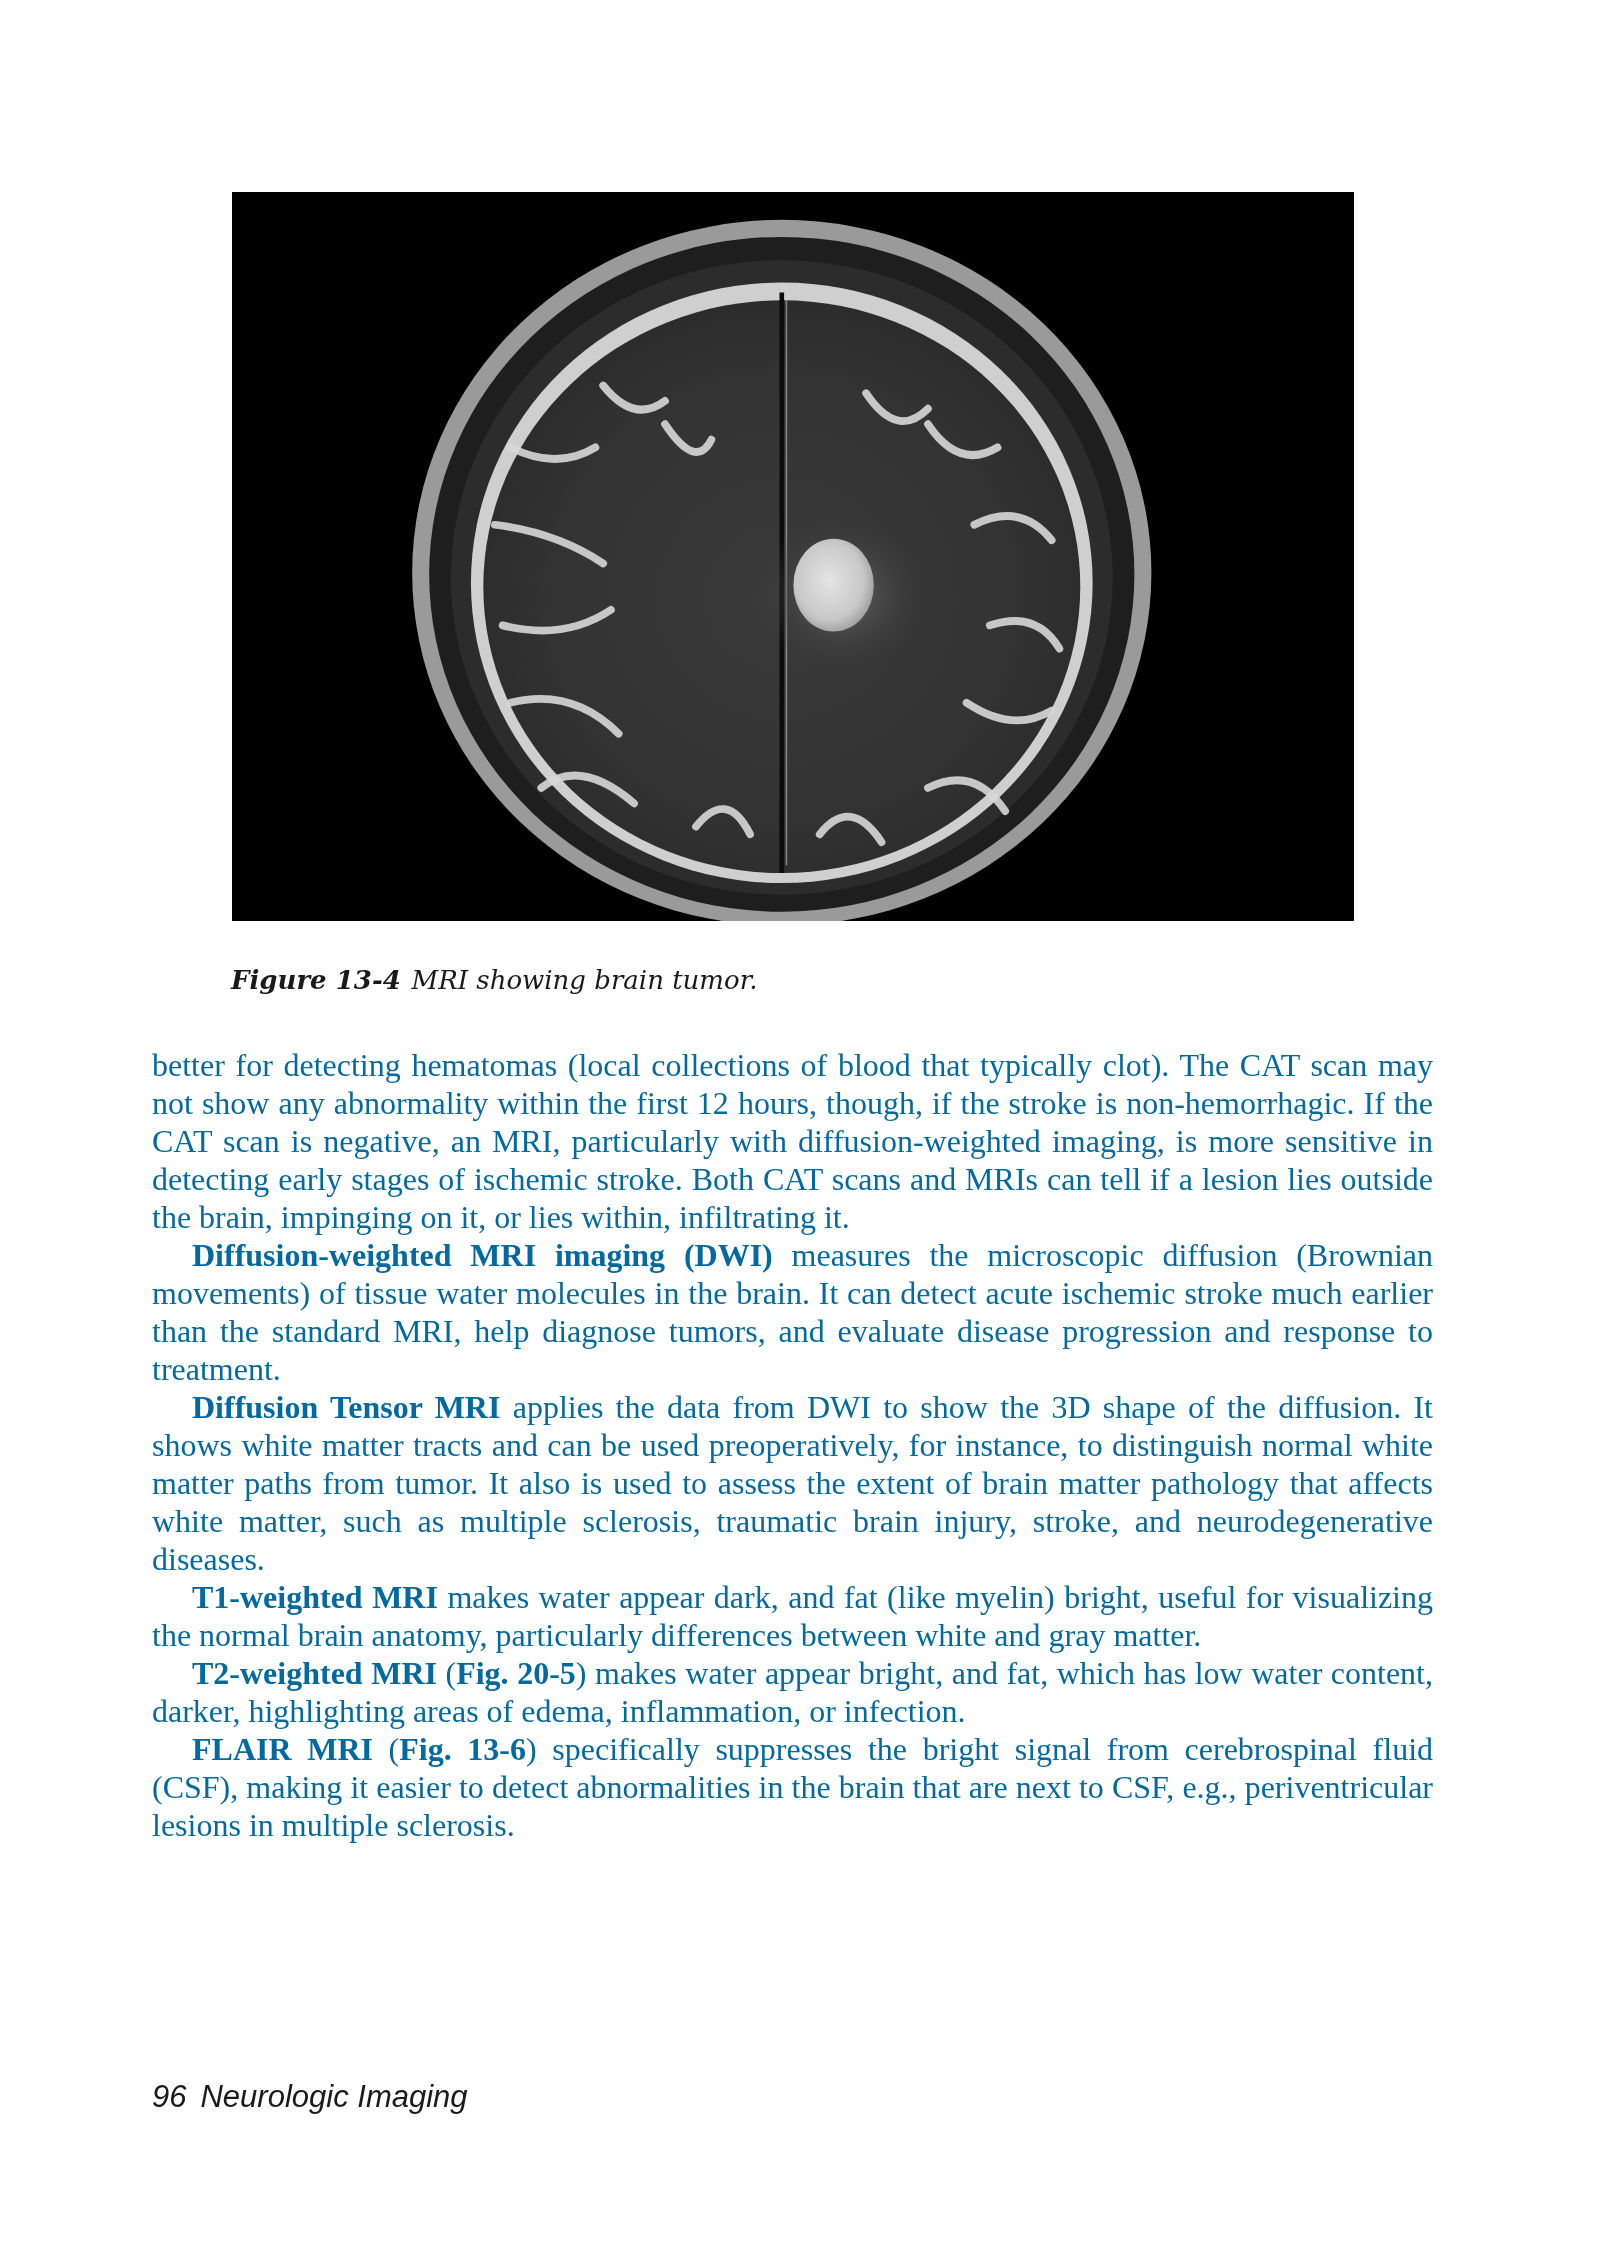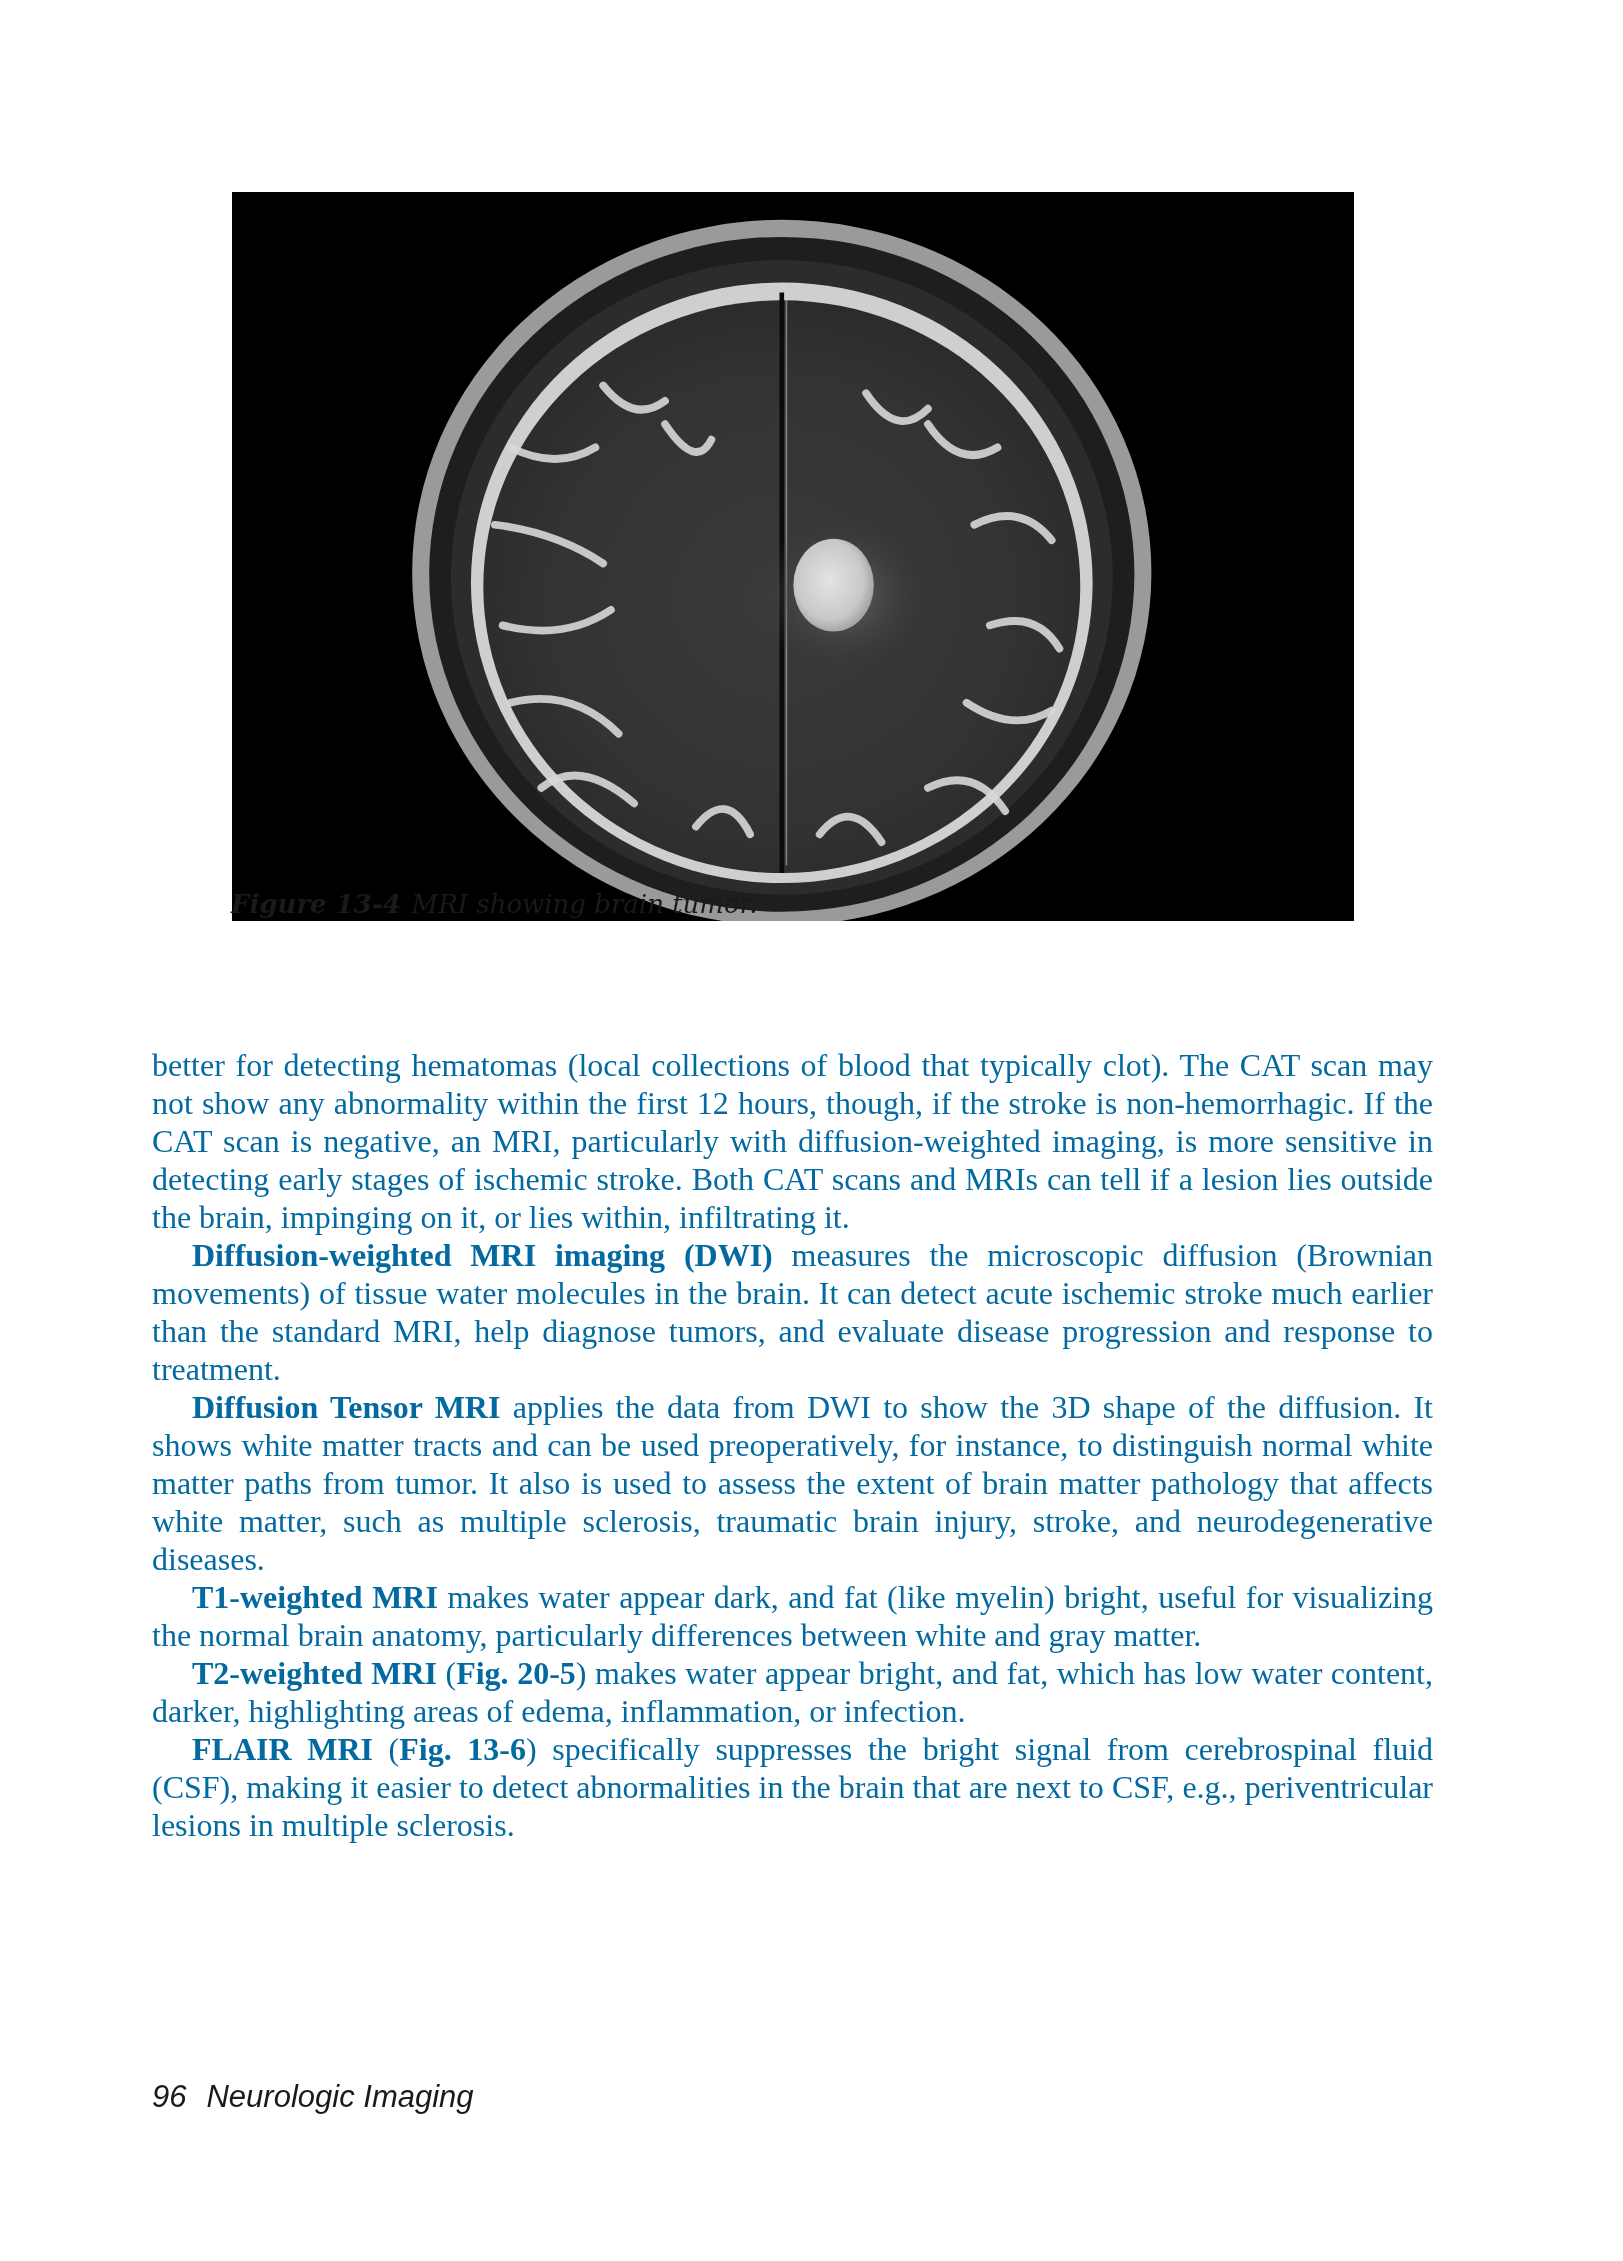--- a/index.html
+++ b/index.html
@@ -16,21 +16,21 @@
       top: 192px;
       width: 1122px;
       height: 729px;
       background: #000000;
       overflow: hidden;
     }
     .figure svg { display: block; width: 100%; height: 100%; }
     .caption {
       position: absolute;
       left: 231px;
-      top: 887px;
+      top: 963px;
       font-family: "DejaVu Serif", "Liberation Serif", serif;
       font-style: italic;
       font-size: 26px;
       line-height: 34px;
       color: #1a1a1a;
       white-space: nowrap;
     }
     .caption .label { font-weight: bold; margin-right: 10.8px; }
     .body-text {
       position: absolute;
@@ -50,21 +50,21 @@
       position: absolute;
       left: 152px;
       top: 2078px;
       font-family: "Liberation Sans", "DejaVu Sans", sans-serif;
       font-style: italic;
       font-size: 31px;
       line-height: 37px;
       color: #1a1a1a;
       white-space: nowrap;
     }
-    .footer .page-num { margin-right: 20px; }
+    .footer .page-num { margin-right: 14px; }
   </style>
 </head>
 <body>
 
 <div class="figure">
   <svg viewBox="0 0 1451 942" preserveAspectRatio="none" xmlns="http://www.w3.org/2000/svg">
     <defs>
       <radialGradient id="brainGrad" cx="50%" cy="52%" r="55%">
         <stop offset="0%" stop-color="#3a3a3a"></stop>
         <stop offset="70%" stop-color="#333333"></stop>

